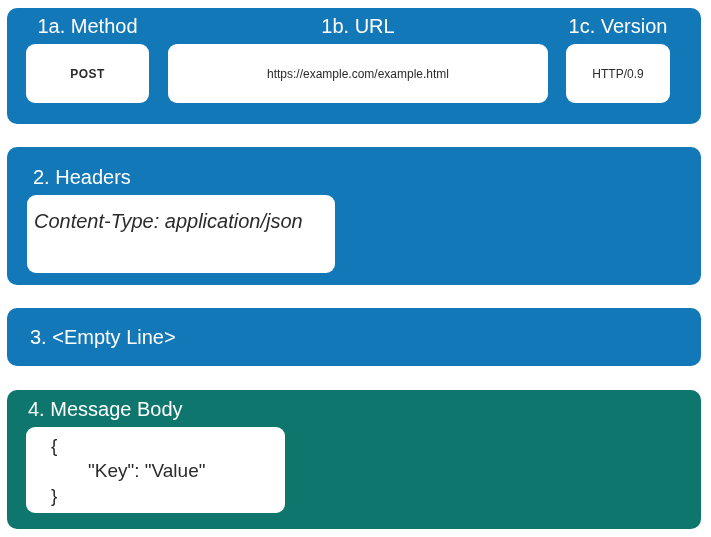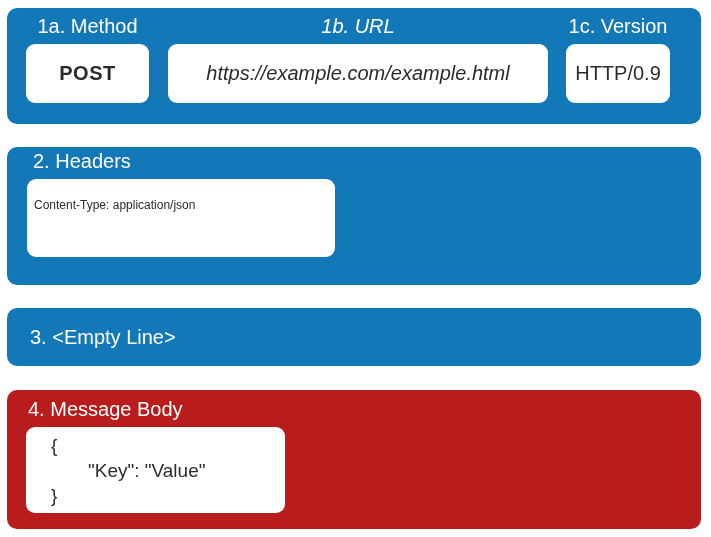--- a/index.html
+++ b/index.html
@@ -43,50 +43,51 @@
     height: 116px;
     padding: 4px 31px 0 19px;
     display: flex;
   }
   .col {
     display: flex;
     flex-direction: column;
   }
   .col .band-label { text-align: center; }
   .col-method  { width: 123px; margin-right: 19px; }
-  .col-url     { flex: 1; margin-right: 18px; font-style: italic; }
+  .col-url     { flex: 1; margin-right: 18px; }
   .col-version { width: 104px; }
   .rl-box {
     height: 59px;
     margin-top: 4px;
     display: flex;
     align-items: center;
     justify-content: center;
-    font-size: 20px;
+    font-size: 12px;
     white-space: nowrap;
   }
   .method-value { font-weight: bold; letter-spacing: 0.5px; }
 
   
   .band-headers {
     top: 147px;
     height: 138px;
-    padding-top: 0;
+    padding-top: 16px;
   }
   .band-headers .band-label { margin-left: 26px; }
   .headers-box {
     margin: 4px 0 0 20px;
     width: 308px;
     height: 78px;
     padding: 14px 6px 14px 7px;
   }
   .header-line {
-    font-size: 12px;
+    font-size: 20px;
     line-height: 25px;
     white-space: nowrap;
+    font-style: italic;
   }
 
   
   .band-empty {
     top: 308px;
     height: 58px;
     display: flex;
     align-items: center;
     padding-left: 23px;
   }
@@ -141,21 +142,21 @@
     <div class="band-label">2. Headers</div>
     <div class="white-box headers-box">
       <div class="header-line">Content-Type: application/json</div>
     </div>
   </section>
 
   <section class="band band-empty" style="background: rgb(19, 120, 184);">
     <div class="band-label">3. &lt;Empty Line&gt;</div>
   </section>
 
-  <section class="band band-body" style="background: #b91c1c;">
+  <section class="band band-body" style="background: #0f766e;">
     <div class="band-label">4. Message Body</div>
     <div class="white-box body-box">
       <div class="body-line">{</div>
       <div class="body-line body-line-indent">"Key": "Value"</div>
       <div class="body-line">}</div>
     </div>
   </section>
 
 </div>
 

